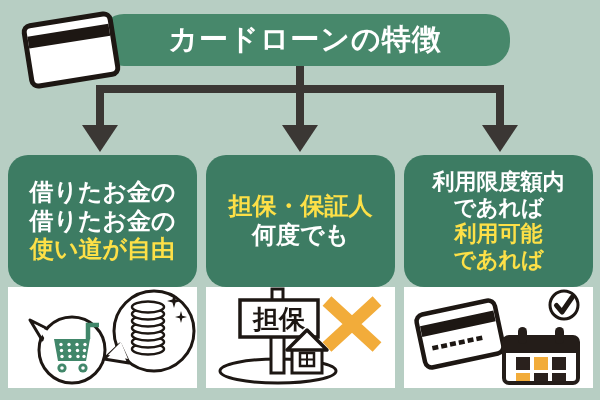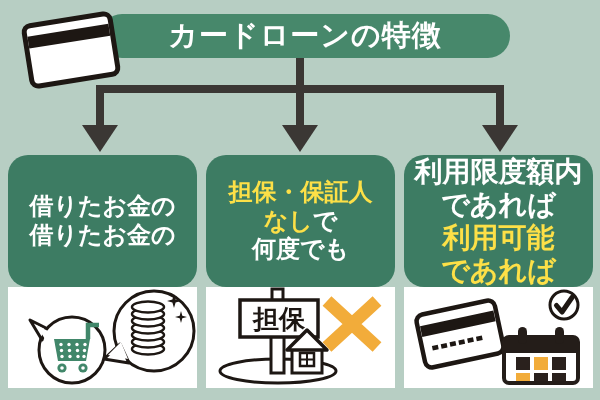--- a/index.html
+++ b/index.html
@@ -3,21 +3,21 @@
 <meta charset="utf-8">
 <style>
   html,body{margin:0;padding:0;}
   body{
     width:600px;height:400px;position:relative;overflow:hidden;
     background:#b7cec3;
     font-family:"Liberation Sans","DejaVu Sans",sans-serif;
   }
   
   .title-pill{
-    position:absolute;left:100px;top:14px;width:410px;height:44px;
+    position:absolute;left:100px;top:14px;width:410px;height:52px;
     background:#47886b;border-radius:24px;
     display:flex;align-items:center;justify-content:center;
     color:#ffffff;font-size:29px;font-weight:bold;letter-spacing:1px;
     z-index:1;
   }
   .top-card{
     position:absolute;left:25px;top:17px;width:82px;height:56px;
     background:#ffffff;border:5px solid #1d1713;border-radius:9px;
     transform:rotate(-9deg);z-index:2;
   }
@@ -31,21 +31,21 @@
     position:absolute;top:155px;width:189px;height:233px;
     display:flex;flex-direction:column;
   }
   .box-1{left:8px}.box-2{left:206px}.box-3{left:404px}
   .box-green{
     background:#3d7c63;flex:0 0 132px;
     display:flex;flex-direction:column;justify-content:center;align-items:center;border-radius:20px;
   }
   .box-white{background:#ffffff;flex:1;position:relative;overflow:hidden;}
   .line{font-weight:bold;font-size:24px;line-height:1.2;text-align:center;white-space:nowrap;}
-  .box-3 .line{font-size:28px;line-height:1.18;font-family:Liberation Serif, serif;}
+  .box-3 .line{font-size:22px;line-height:1.18;font-family:Liberation Serif, serif;}
   .seg-white{color:#ffffff}
   .seg-yellow{color:#fde047}
   svg{display:block}
 </style>
 </head>
 <body>
 
 <div class="top-card">
   <div class="stripe"></div>
 </div>
@@ -65,20 +65,23 @@
   </g>
 </svg>
 
 <div class="feature-box box-1">
   <div class="box-green">
     <div class="line">
       <span class="seg-white">借りたお金の</span>
     </div>
     <div class="line">
       <span class="seg-white">借りたお金の</span>
+    </div>
+    <div class="line">
+      <span class="seg-yellow">使い道が自由</span>
     </div>
   </div>
   <div class="box-white">
     <svg width="189" height="101" viewBox="0 0 189 101">
 
       <g>
         <circle cx="146" cy="44" r="40" fill="#ffffff" stroke="#1d1713" stroke-width="3"></circle>
         <polygon points="112,57 96,72 121,76" fill="#ffffff" stroke="#1d1713" stroke-width="3" stroke-linejoin="round"></polygon>
         <polygon points="113,55 100,68 120,72" fill="#ffffff" stroke="none"></polygon>
       </g>
@@ -126,23 +129,20 @@
     </svg>
   </div>
 </div>
 
 <div class="feature-box box-2">
   <div class="box-green">
     <div class="line">
       <span class="seg-yellow">担保・保証人</span>
     </div>
     <div class="line">
-      <span class="seg-yellow">なし</span><span class="seg-white">で</span>
-    </div>
-    <div class="line">
       <span class="seg-white">何度でも</span>
     </div>
   </div>
   <div class="box-white">
     <svg width="189" height="101" viewBox="0 0 189 101">
       <ellipse cx="72" cy="84" rx="58" ry="12" fill="#ffffff" stroke="#1d1713" stroke-width="3"></ellipse>
       <g>
         <rect x="66" y="2" width="11" height="14" fill="#ffffff" stroke="#1d1713" stroke-width="3"></rect>
         <rect x="65" y="48" width="13" height="38" fill="#ffffff" stroke="#1d1713" stroke-width="3"></rect>
         <rect x="34" y="13" width="78" height="37" fill="#ffffff" stroke="#1d1713" stroke-width="3.5"></rect>

